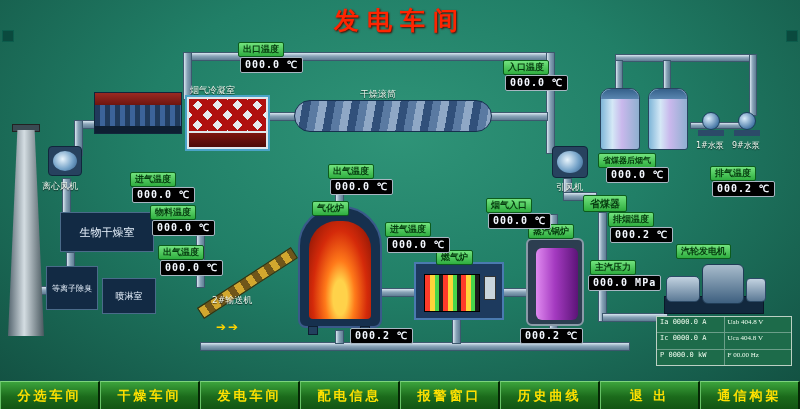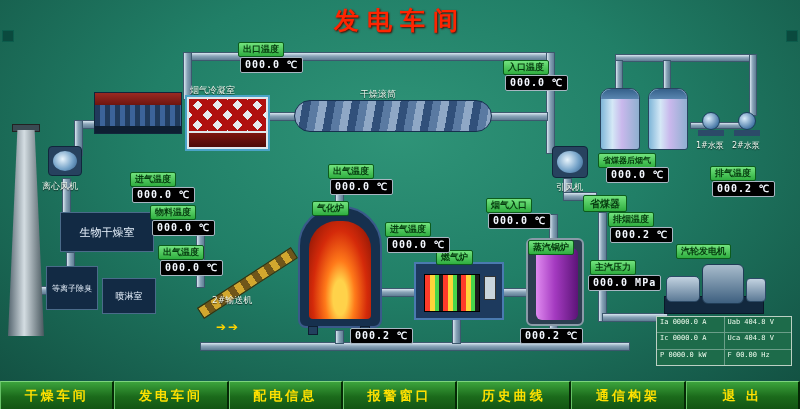--- a/index.html
+++ b/index.html
@@ -76,21 +76,21 @@
   .turb2{position:absolute;left:702px;top:264px;width:42px;height:40px;border-radius:6px;
        background:linear-gradient(#a8bccc,#3e6080);border:1px solid #203c56;}
   .turb3{position:absolute;left:746px;top:278px;width:20px;height:24px;border-radius:4px;
        background:linear-gradient(#c2d2e0,#5c7a96);border:1px solid #2c4a66;}
   .gtable{position:absolute;left:656px;top:316px;width:136px;height:50px;background:#1d6b4a;
        border:1px solid #bcd0c4;display:flex;flex-direction:column;}
   .gtable .trow{flex:1;display:flex;border-bottom:1px solid rgba(255,255,255,.35);}
   .gtable .trow:last-child{border-bottom:none;}
   .gtable .tcell{flex:1;color:#eefcee;font-size:7px;line-height:11px;padding-left:3px;white-space:nowrap;
        overflow:hidden;border-right:1px solid rgba(255,255,255,.35);font-family:"DejaVu Sans Mono",monospace;}
-  .gtable .tcell:last-child{border-right:none;}
+  .gtable .tcell:last-child{border-right:none;font-family:Liberation Serif, serif;}
   
   #menubar{position:absolute;left:0;bottom:0;width:800px;height:28px;display:flex;background:#052805;}
   .menu-btn{flex:1;display:flex;align-items:center;justify-content:center;color:#ffe000;
        font-size:13px;font-weight:bold;letter-spacing:3px;cursor:pointer;
        background:linear-gradient(#3ca43c,#1b6a1b 55%,#135513);
        border-right:2px solid #052805;border-left:1px solid #66c166;border-top:1px solid #7ed37e;white-space:nowrap;}
 </style>
 </head>
 <body>
 
@@ -167,40 +167,40 @@
 
     <div class="gasfurn">
       <div class="scr"></div>
       <div class="pnl"></div>
     </div>
     <div class="chip" style="left:436px;top:250px">燃气炉</div>
 
     <div class="boiler">
       <div class="core"></div>
     </div>
-    <div class="chip" style="left:528px;top:240px">蒸汽锅炉</div>
+    <div class="chip" style="left:528px;top:224px">蒸汽锅炉</div>
 
     <div class="chip big" style="left:583px;top:195px">省煤器</div>
 
     <div class="fan" style="left:552px;top:146px;width:36px;height:32px"></div>
     <div class="wlabel" style="left:556px;top:181px">引风机</div>
 
     <div class="tank" style="left:600px;top:88px"></div>
     <div class="tank" style="left:648px;top:88px"></div>
 
     <div class="pump" style="left:698px;top:112px">
       <div class="ph"></div>
       <div class="pb"></div>
     </div>
     <div class="pump" style="left:734px;top:112px">
       <div class="ph"></div>
       <div class="pb"></div>
     </div>
     <div class="wlabel" style="left:696px;top:140px;font-size:8px">1#水泵</div>
-    <div class="wlabel" style="left:732px;top:140px;font-size:8px">2#水泵</div>
+    <div class="wlabel" style="left:732px;top:140px;font-size:8px">9#水泵</div>
 
     <div class="chip" style="left:676px;top:244px">汽轮发电机</div>
     <div class="turb-base"></div>
     <div class="turb1"></div>
     <div class="turb2"></div>
     <div class="turb3"></div>
 
     <div class="gtable">
       <div class="trow">
         <div class="tcell">Ia 0000.0 A</div>
@@ -250,21 +250,22 @@
     <div class="disp" style="left:712px;top:181px">000.2 ℃</div>
 
     <div class="chip" style="left:590px;top:260px">主汽压力</div>
     <div class="disp" style="left:588px;top:275px">000.0 MPa</div>
 
     <div class="disp" style="left:350px;top:328px">000.2 ℃</div>
     <div class="disp" style="left:520px;top:328px">000.2 ℃</div>
   </div>
 
   <div id="menubar">
+    <div class="menu-btn">分选车间</div>
     <div class="menu-btn">干燥车间</div>
     <div class="menu-btn">发电车间</div>
     <div class="menu-btn">配电信息</div>
     <div class="menu-btn">报警窗口</div>
     <div class="menu-btn">历史曲线</div>
+    <div class="menu-btn">退 出</div>
     <div class="menu-btn">通信构架</div>
-    <div class="menu-btn">退 出</div>
   </div>
 </div>
 
 </body></html>

